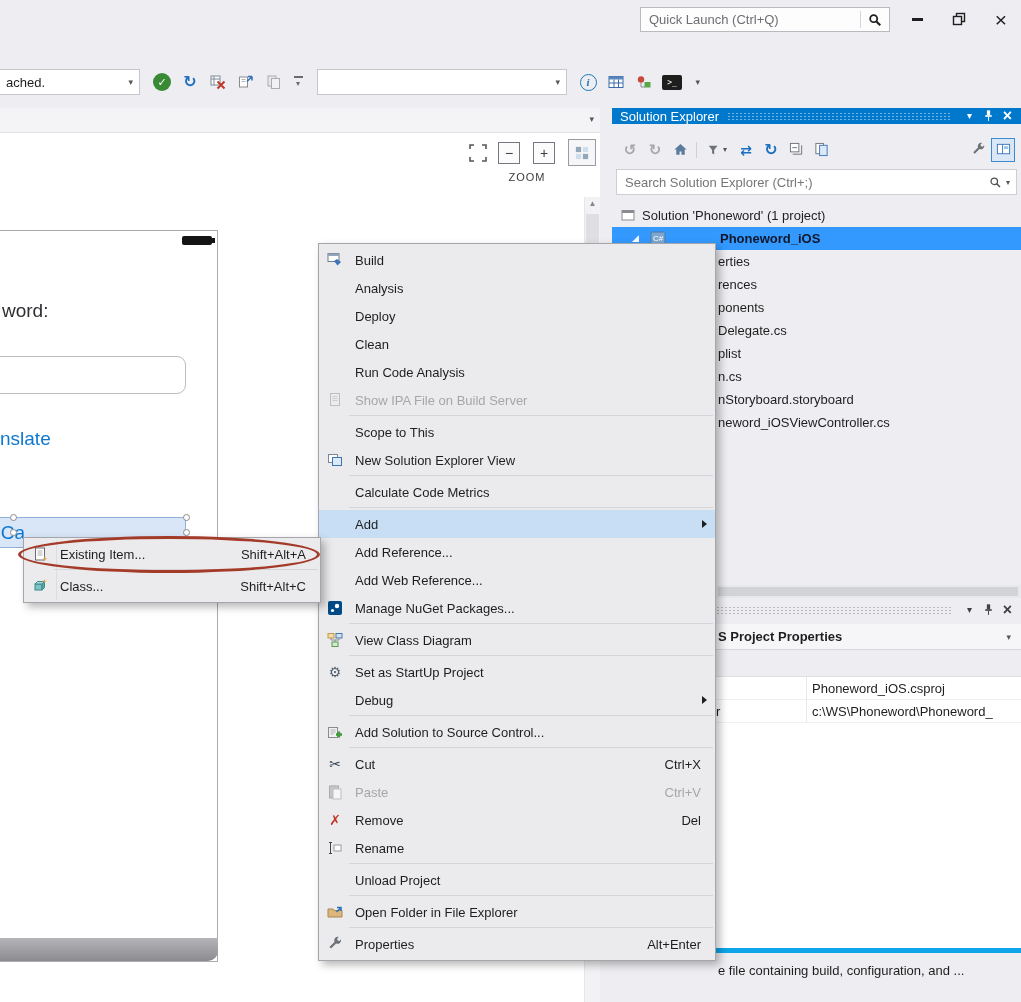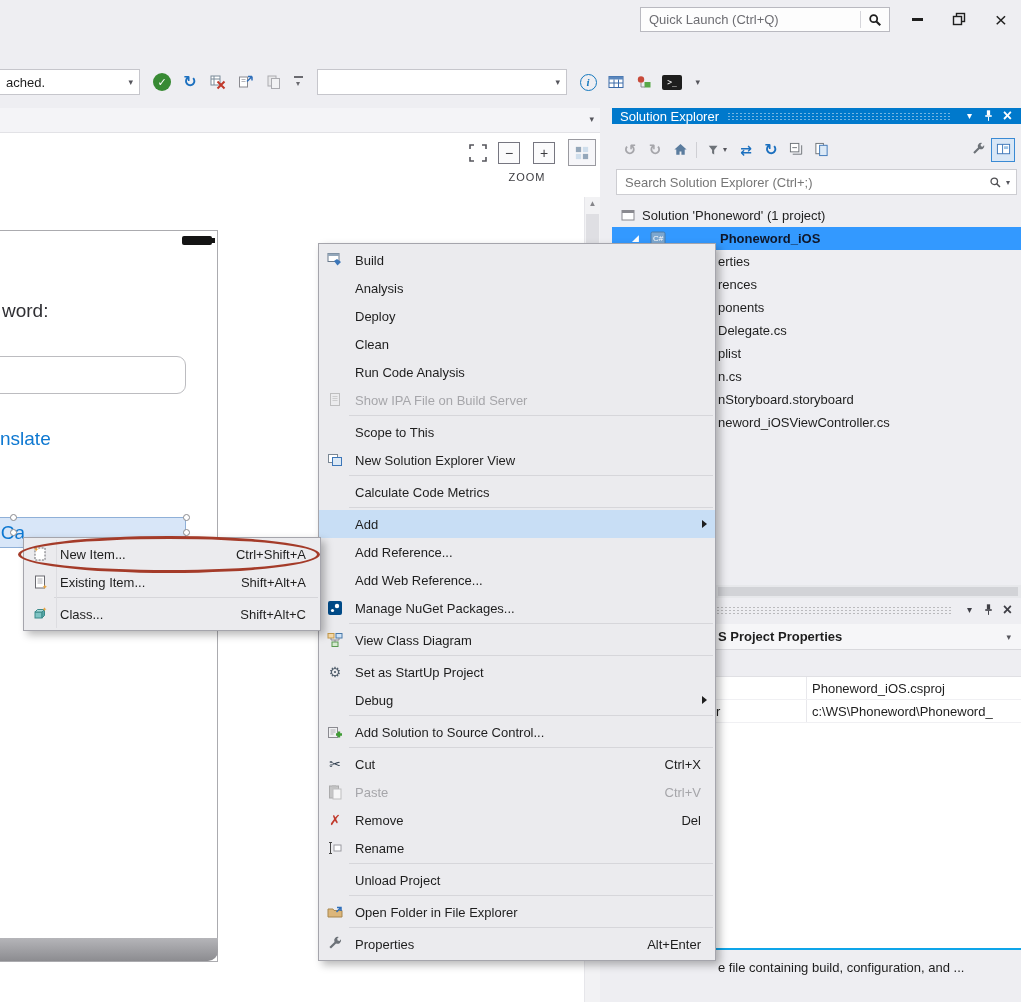--- a/index.html
+++ b/index.html
@@ -88,21 +88,21 @@
   .pp-header{position:absolute;left:612px;top:598px;width:409px;height:24px;background:#eeeef2;display:flex;align-items:center;padding:0 4px 0 8px;color:#3f3f46;}
   .pp-combo{position:absolute;left:612px;top:624px;width:409px;height:26px;background:#f6f6f8;border-bottom:1px solid #d9d9dd;}
   .pp-combo .frag{position:absolute;left:106px;top:0;line-height:26px;font-weight:bold;}
   .pp-combo .cmb-arrow{position:absolute;right:4px;top:8px;}
   .pp-toolbar{position:absolute;left:612px;top:650px;width:409px;height:26px;background:#eeeef2;}
   .pp-grid{position:absolute;left:612px;top:676px;width:409px;height:272px;background:#fff;border-top:1px solid #e0e0e4;}
   .pp-grid .vline{position:absolute;left:194px;top:0;width:1px;height:46px;background:#e8e8ec;}
   .pp-row{position:absolute;left:0;width:409px;height:23px;border-bottom:1px solid #f0f0f3;}
   .pp-row .lab{position:absolute;left:104px;line-height:23px;}
   .pp-row .val{position:absolute;left:200px;width:207px;line-height:23px;white-space:nowrap;overflow:hidden;}
-  .pp-desc{position:absolute;left:612px;top:948px;width:409px;height:54px;background:#eeeef2;border-top:2px solid #0ea5e9;
+  .pp-desc{position:absolute;left:612px;top:948px;width:409px;height:54px;background:#eeeef2;border-top:5px solid #0ea5e9;
     padding:10px 6px 0 106px;}
 
   
   .menu{position:absolute;background:var(--c-menu_bg,#ebebee);border:1px solid var(--c-menu_border,#a5a5ac);
     box-shadow:4px 4px 8px rgba(0,0,0,.28);padding:2px 0;z-index:50;}
   .context-menu{left:318px;top:243px;width:398px;}
   .submenu{left:23px;top:537px;width:298px;z-index:60;}
   .gutter-line{position:absolute;left:32px;top:2px;bottom:2px;width:1px;background:#dddde1;}
   .mitem{position:relative;height:28px;display:flex;align-items:center;padding:0 14px 0 4px;}
   .mitem.hl{background:var(--c-menu_highlight,#c8def5);}
@@ -588,30 +588,20 @@
       <span class="mlabel">Properties</span>
       <span class="mshort">Alt+Enter</span>
     </div>
   </div>
 
   <div class="menu submenu">
     <div class="gutter-line"></div>
     <div class="mitem">
       <span class="mi">
           <svg width="16" height="16" viewBox="0 0 16 16">
-            <rect x="3" y="2" width="10" height="12" fill="#fff" stroke="#6a6a70" stroke-dasharray="2 1.3"></rect>
-            <path d="M4.2 1l.8 1.8L6.8 3 5 3.8 4.2 5.6 3.4 3.8 1.6 3l1.8-.2z" fill="#e8a33d"></path>
-          </svg>
-        </span>
-      <span class="mlabel">New Item...</span>
-      <span class="mshort">Ctrl+Shift+A</span>
-    </div>
-    <div class="mitem">
-      <span class="mi">
-          <svg width="16" height="16" viewBox="0 0 16 16">
             <rect x="3.5" y="2" width="9" height="12" fill="#fff" stroke="#6a6a70"></rect>
             <path d="M5.5 5h5M5.5 7h5M5.5 9h5" stroke="#b0b0b5"></path>
             <path d="M12.8 10.5l.7 1.5 1.5.7-1.5.7-.7 1.5-.7-1.5-1.5-.7 1.5-.7z" fill="#e8a33d"></path>
           </svg>
         </span>
       <span class="mlabel">Existing Item...</span>
       <span class="mshort">Shift+Alt+A</span>
     </div>
     <div class="msep"></div>
     <div class="mitem">

